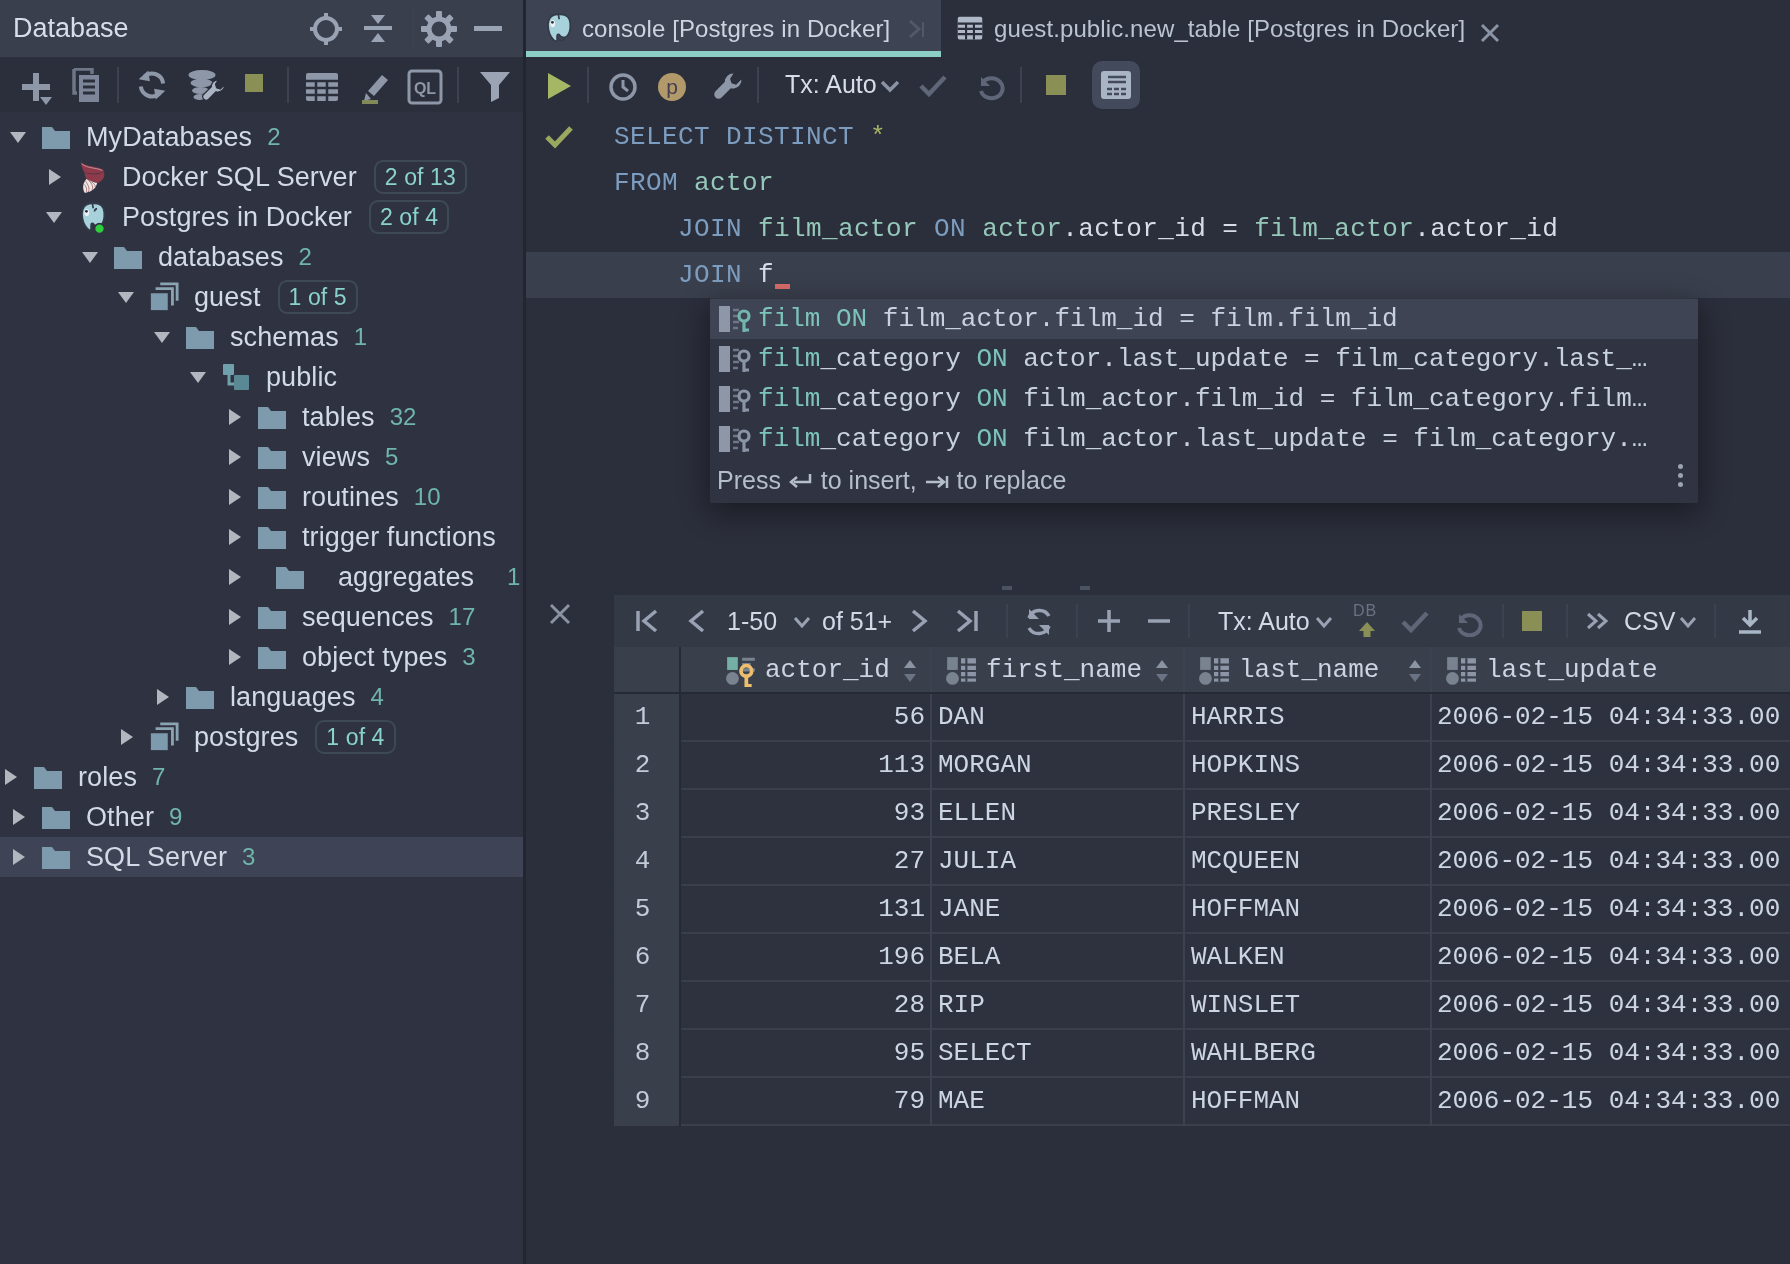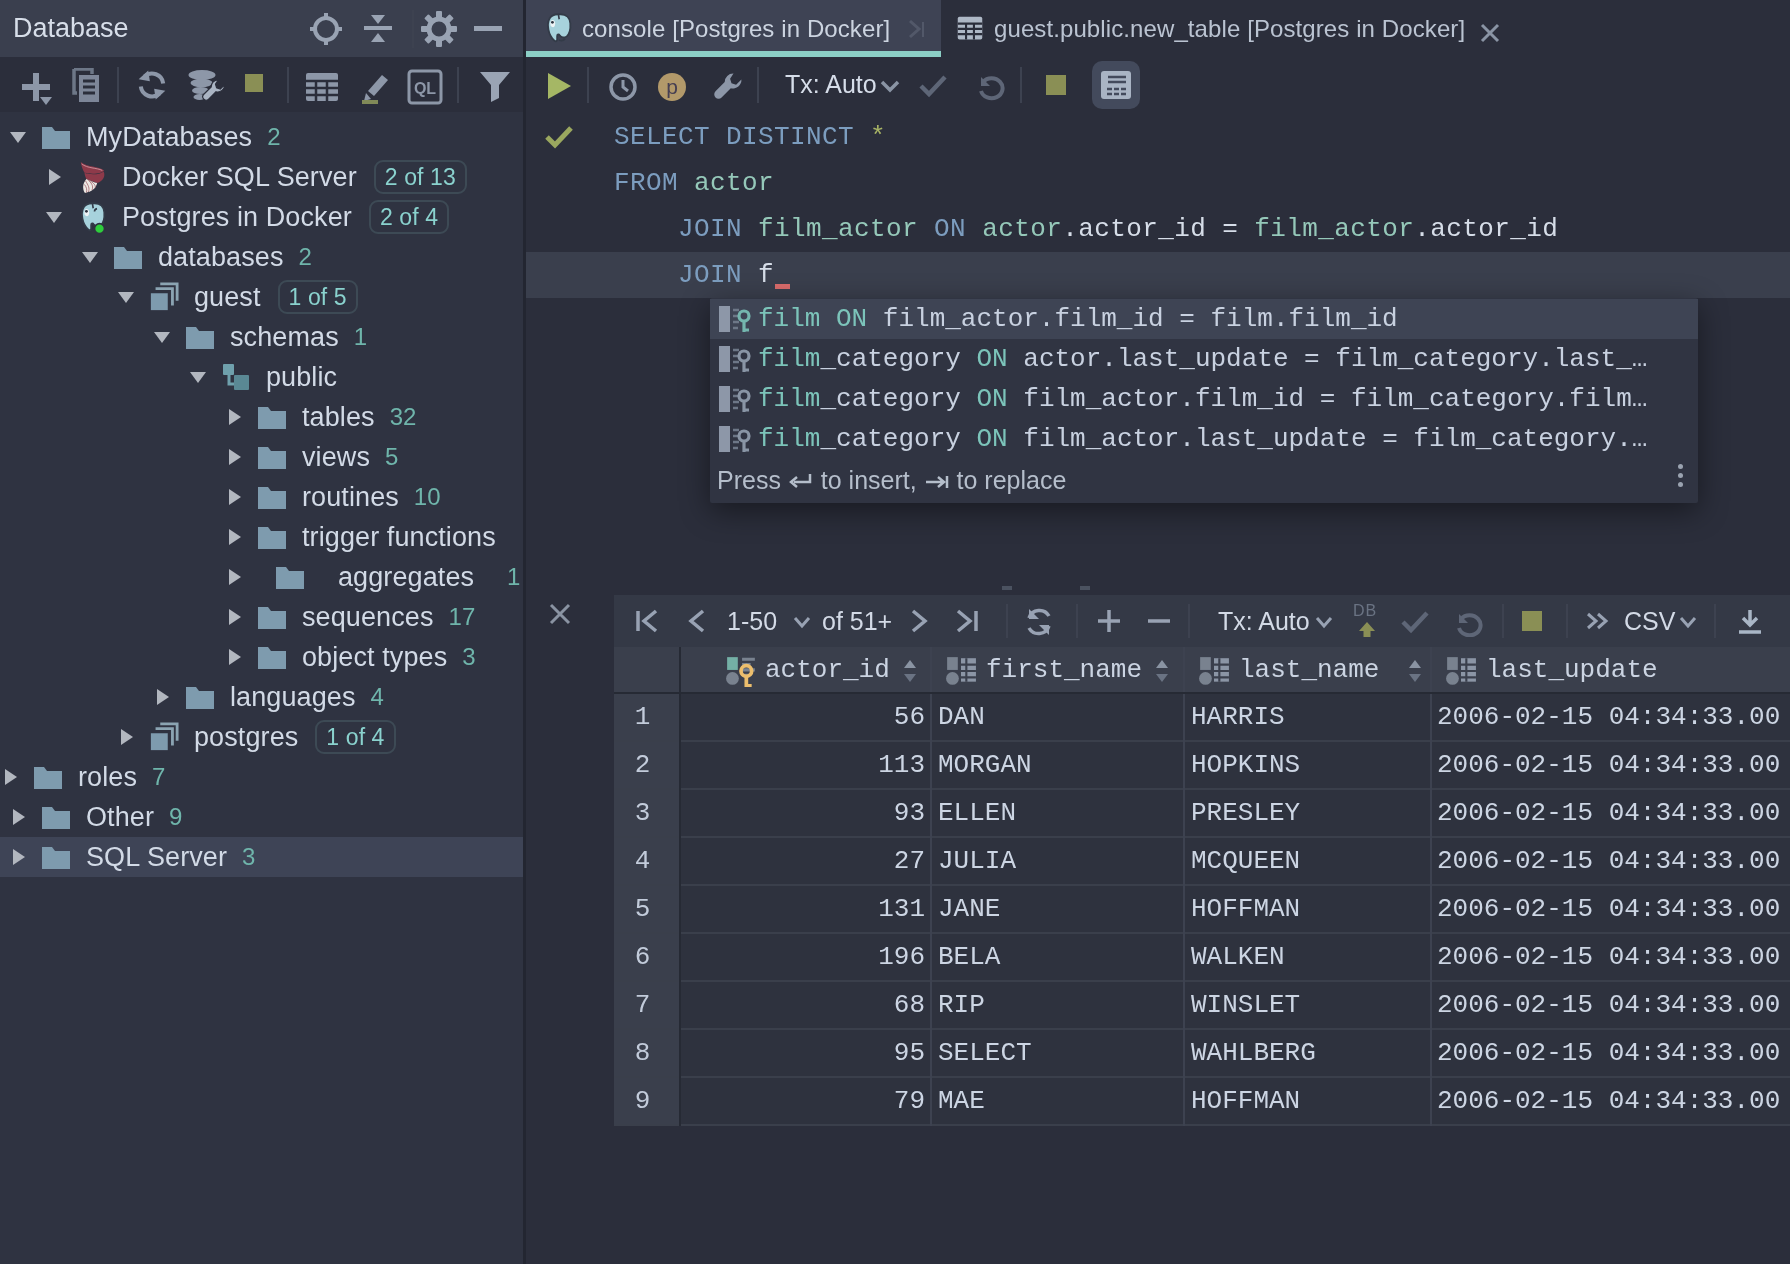--- a/index.html
+++ b/index.html
@@ -703,21 +703,21 @@
   </div>
   <div class="grow" style="top:339px;">
     <div class="gnum">6</div>
     <div class="gcell" style="right:865px;">196</div>
     <div class="gcell" style="left:324px;">BELA</div>
     <div class="gcell" style="left:577px;">WALKEN</div>
     <div class="gcell" style="left:823px;">2006-02-15 04:34:33.00</div>
   </div>
   <div class="grow" style="top:387px;">
     <div class="gnum">7</div>
-    <div class="gcell" style="right:865px;">68</div>
+    <div class="gcell" style="right:865px;">28</div>
     <div class="gcell" style="left:324px;">RIP</div>
     <div class="gcell" style="left:577px;">WINSLET</div>
     <div class="gcell" style="left:823px;">2006-02-15 04:34:33.00</div>
   </div>
   <div class="grow" style="top:435px;">
     <div class="gnum">8</div>
     <div class="gcell" style="right:865px;">95</div>
     <div class="gcell" style="left:324px;">SELECT</div>
     <div class="gcell" style="left:577px;">WAHLBERG</div>
     <div class="gcell" style="left:823px;">2006-02-15 04:34:33.00</div>

